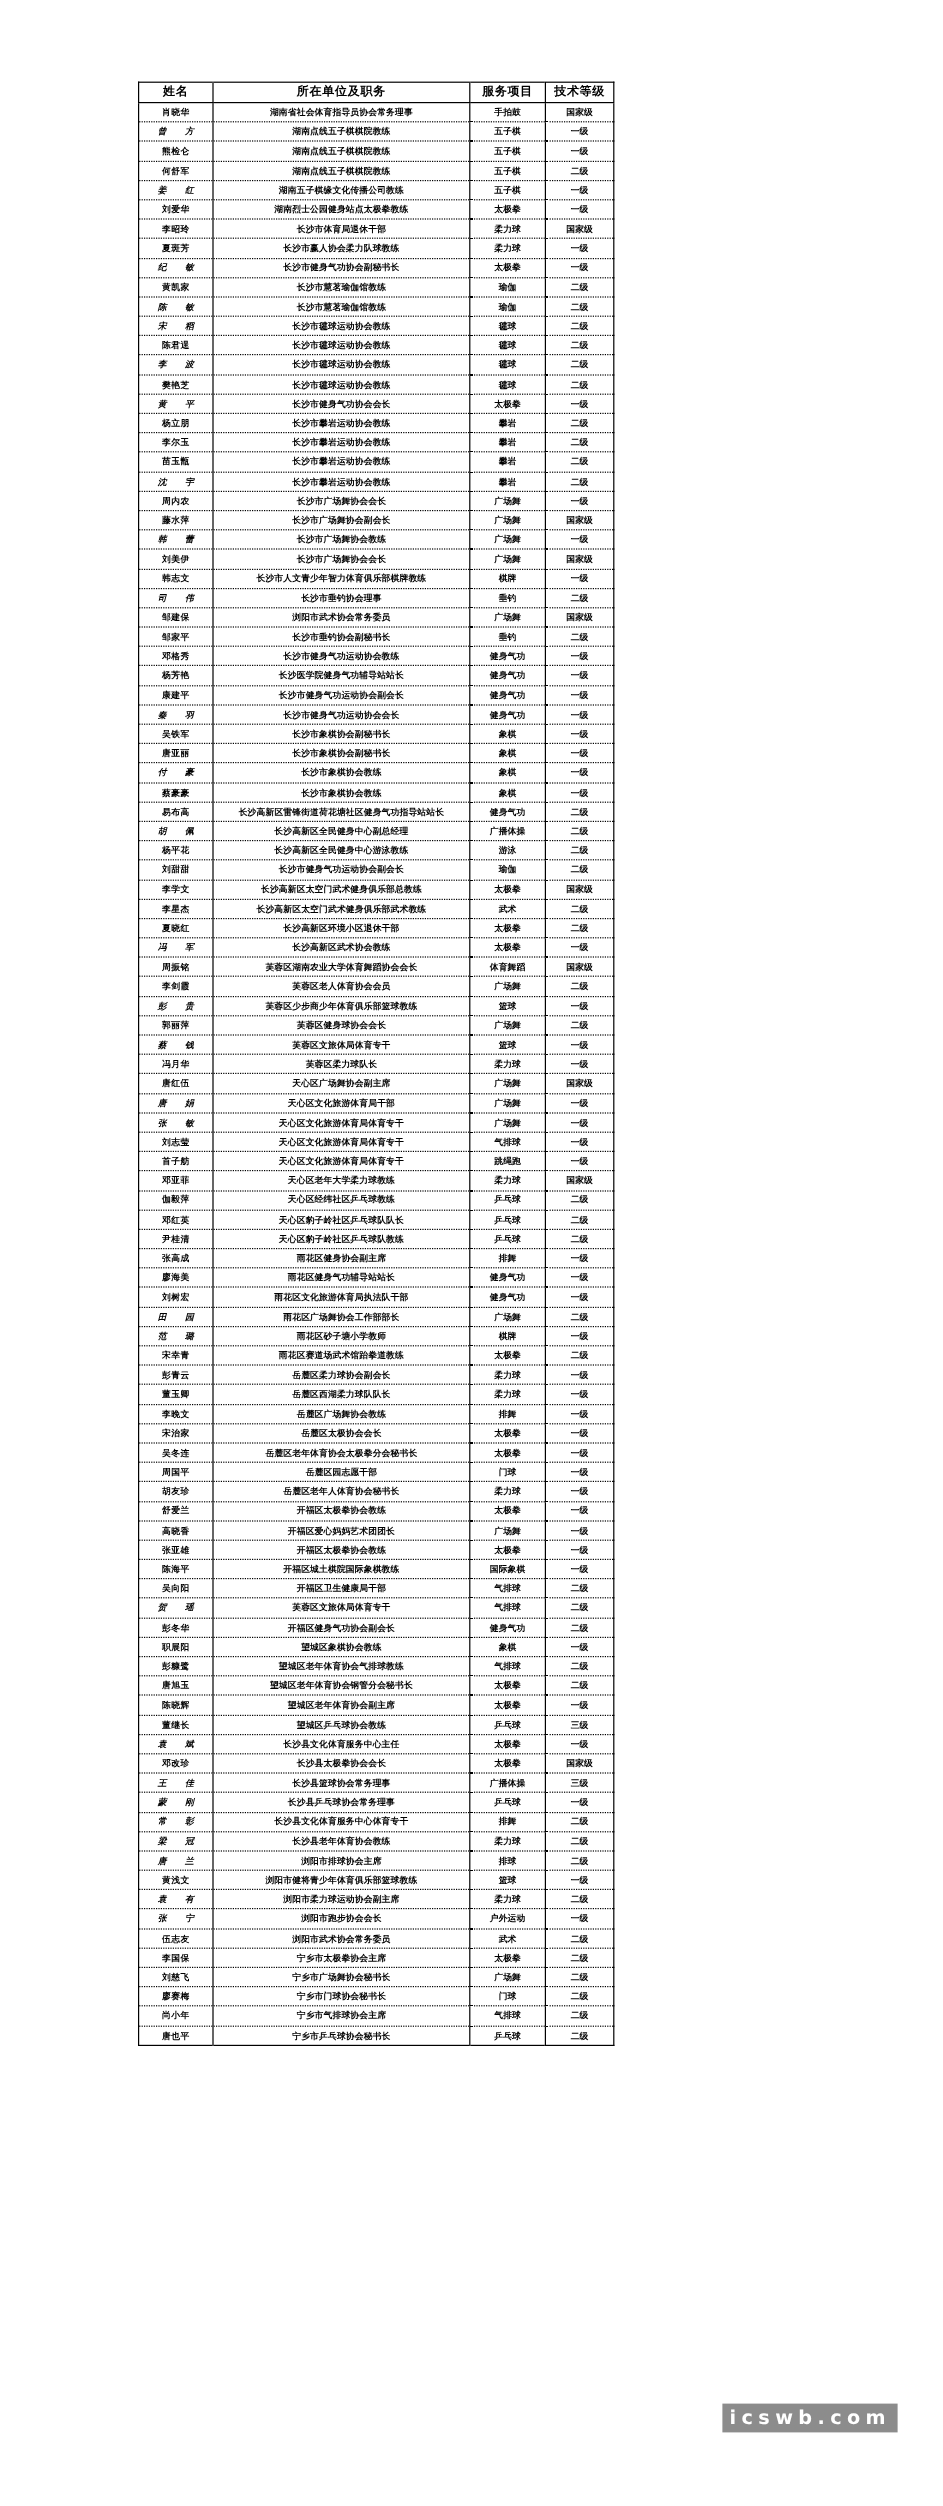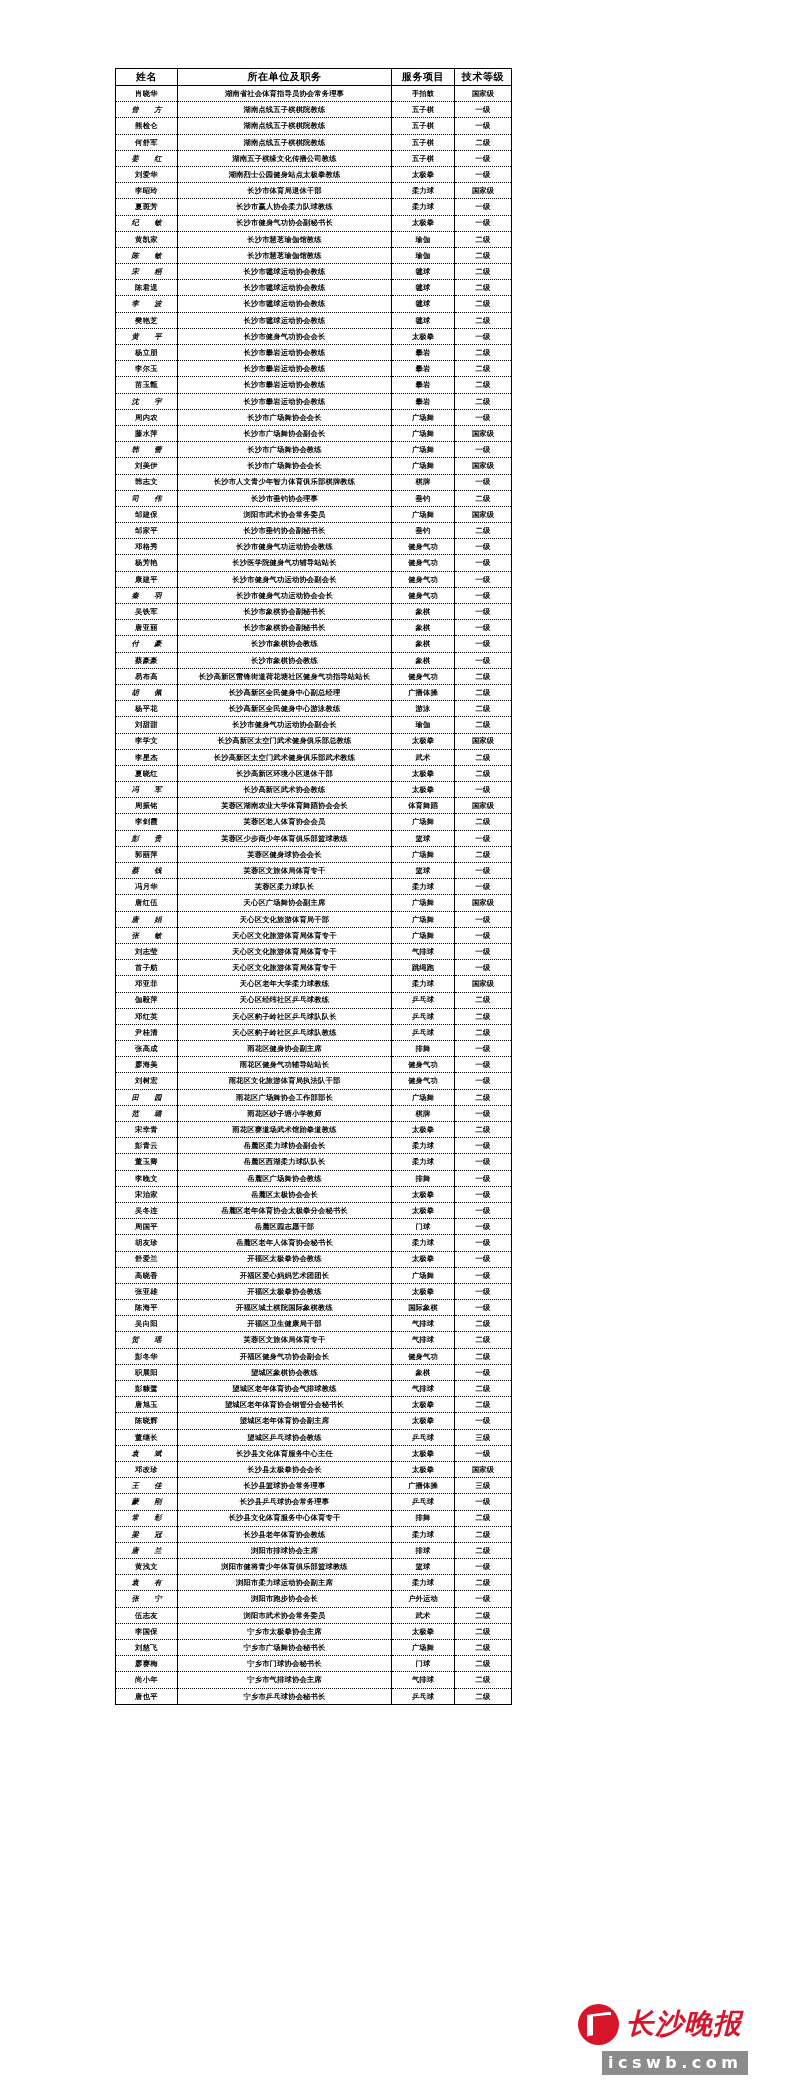--- a/index.html
+++ b/index.html
@@ -746,20 +746,16 @@
             <td class="name">唐也平</td>
             <td class="unit">宁乡市乒乓球协会秘书长</td>
             <td>乒乓球</td>
             <td>二级</td>
           </tr>
         </tbody>
     </table>
   </div>
 
   <div id="logo">
-    <div class="mark-row">
-      <div class="roundel"></div>
-      <div class="wordmark">长沙晚报</div>
-    </div>
     <div class="urlbar">icswb.com</div>
   </div>
 
 </div>
 
 </body></html>

